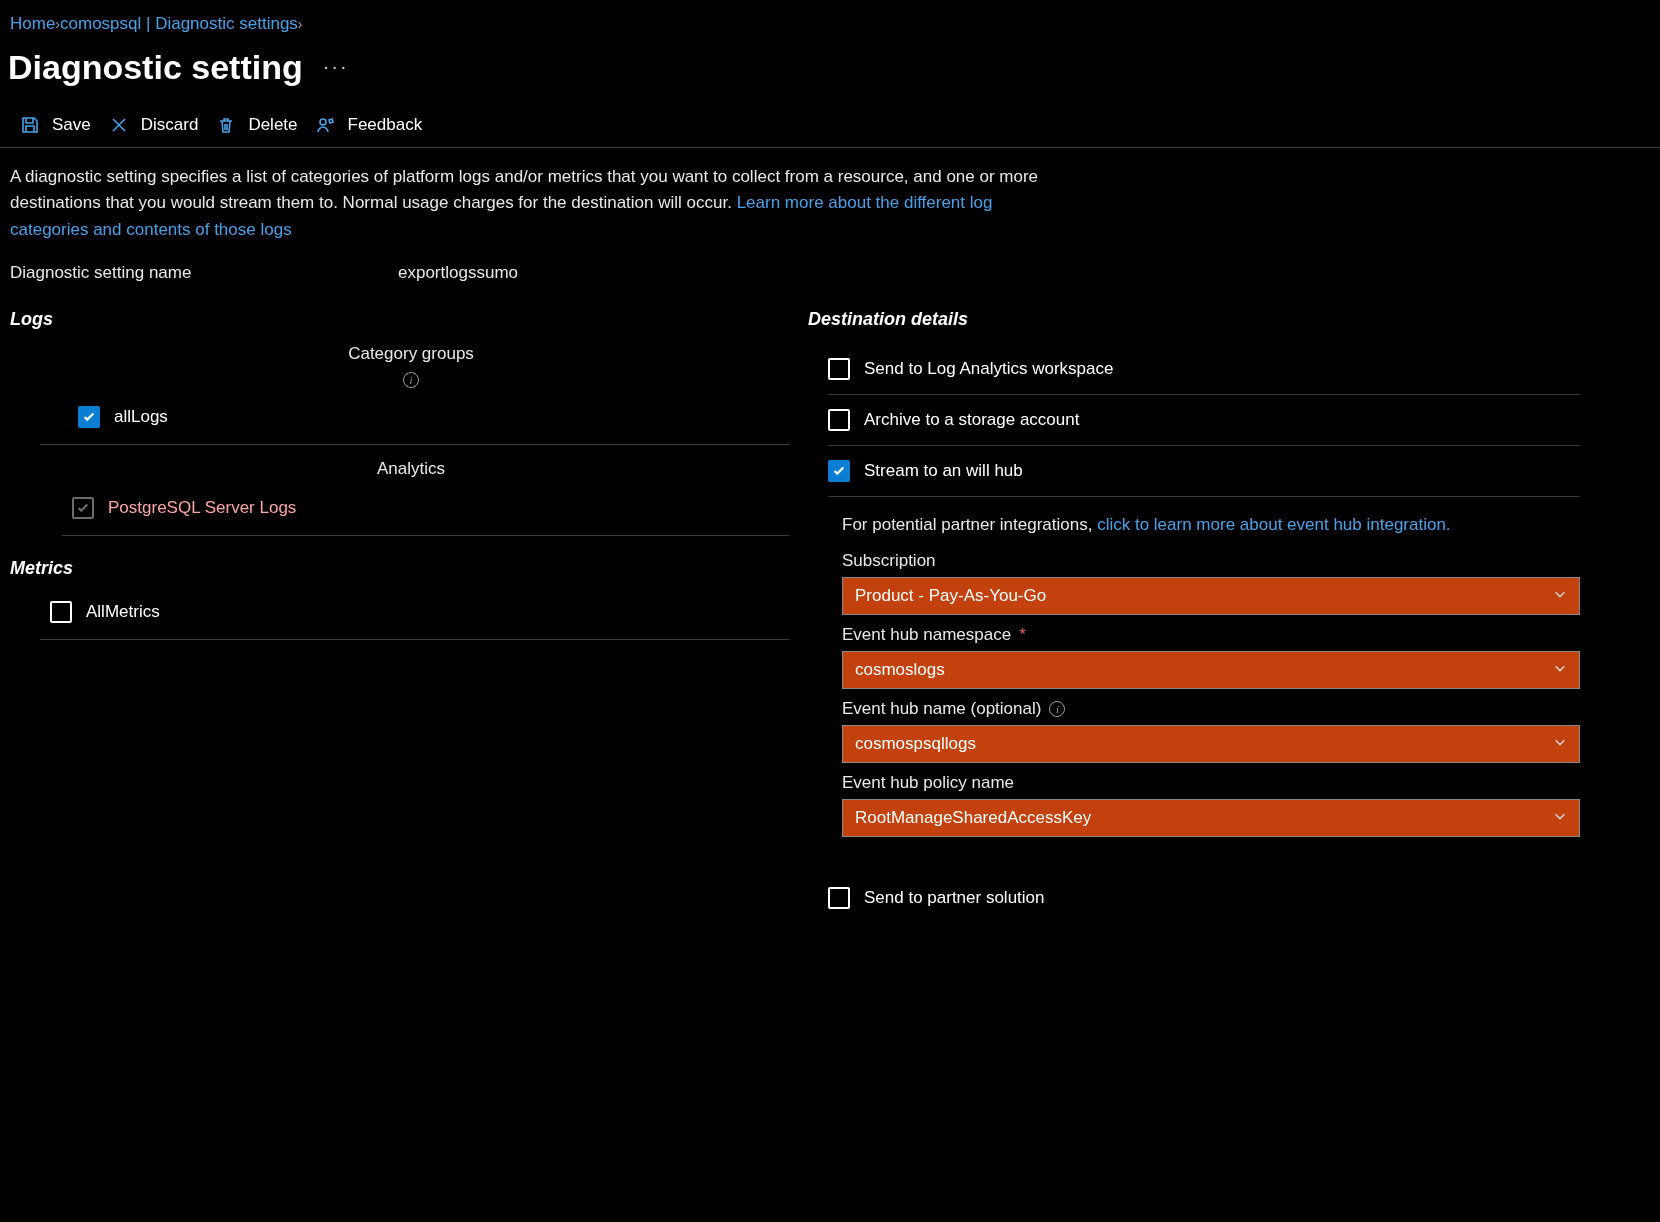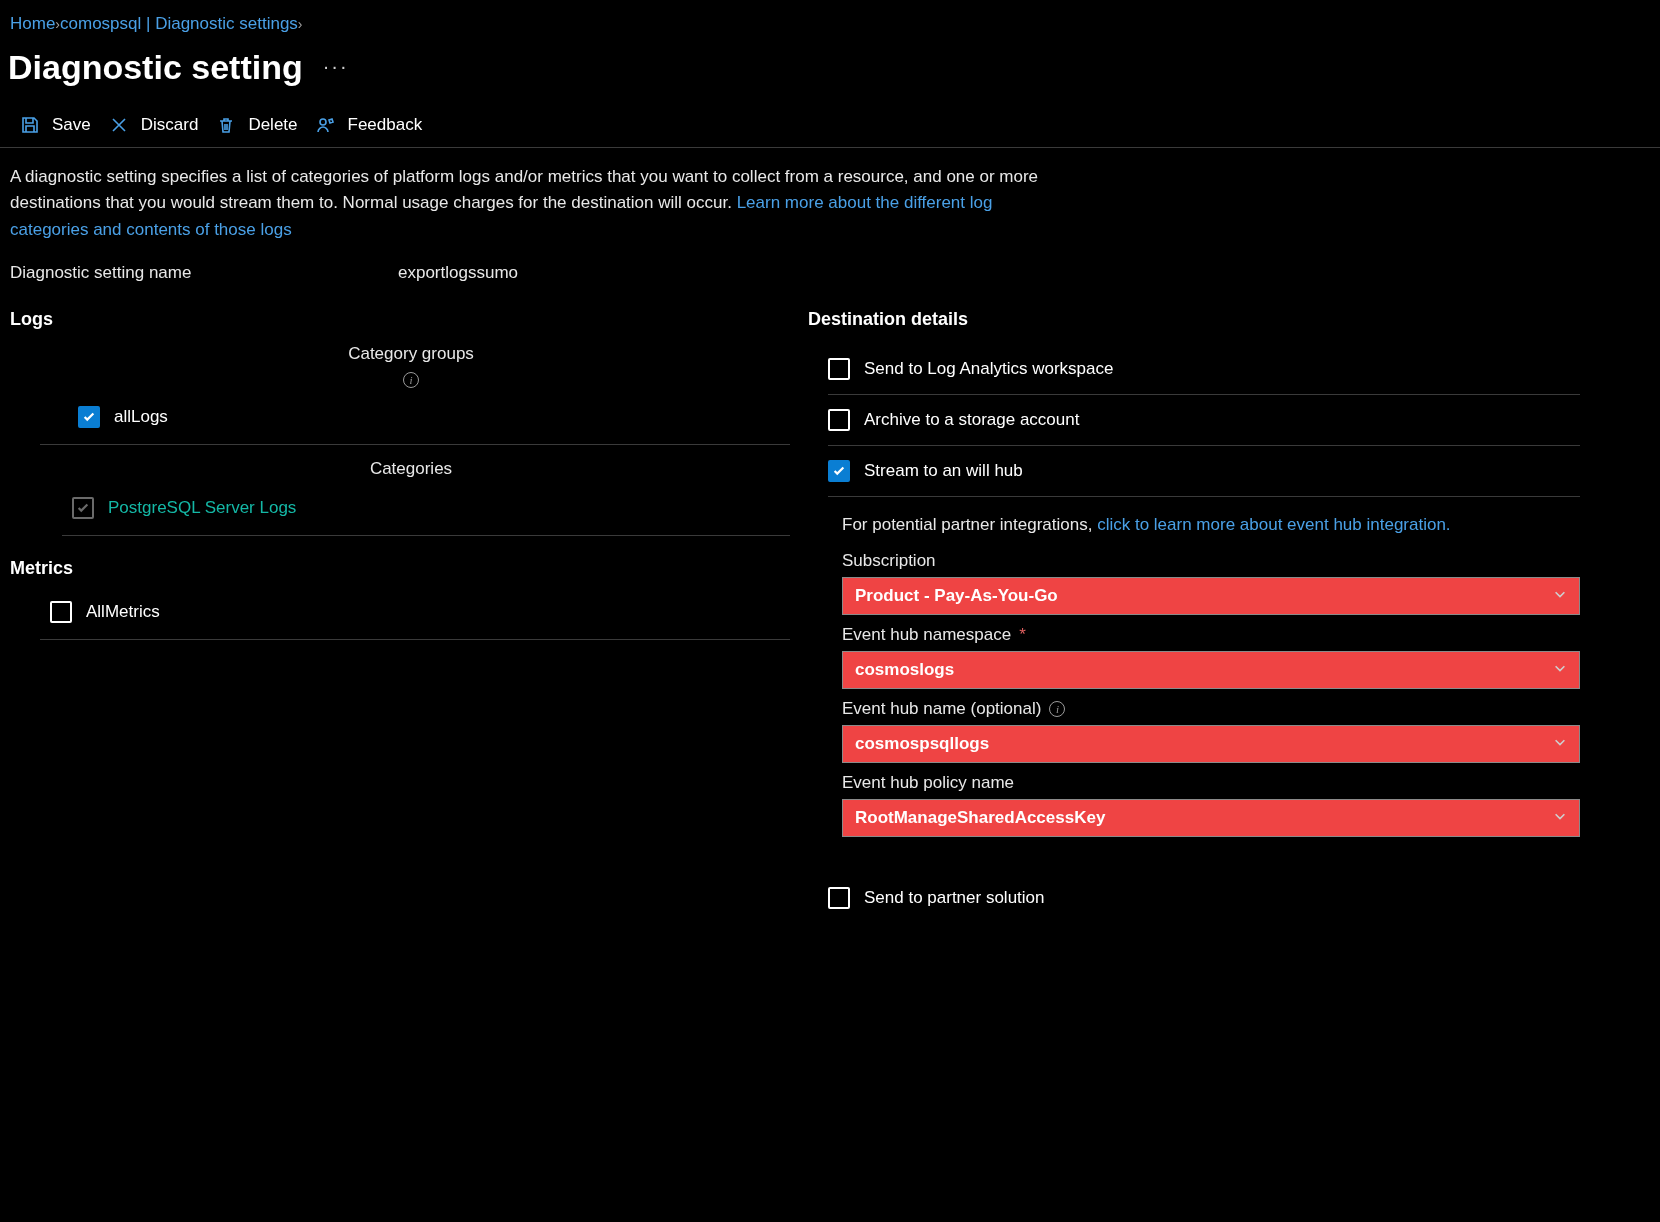--- a/index.html
+++ b/index.html
@@ -75,21 +75,21 @@
 
   
   .cols {
     display: flex;
     padding: 10px 10px 0 10px;
     gap: 18px;
   }
   .left-col { width: 780px; }
   .right-col { flex: 1; padding-right: 70px; }
 
-  .sec-title { font-weight: 600; font-size: 18px; margin: 6px 0 14px 0; }
+  .sec-title { font-weight: 600; font-size: 18px; margin: 6px 0 14px 0; font-style: italic; }
 
   .sub-label {
     display: flex; align-items: center; gap: 8px;
     font-size: 17px; color: #e8e8e8;
     margin: 0 0 10px 22px;
     flex-direction: column;
   }
   .info-icon {
     width: 16px; height: 16px; border: 1px solid #9a9a9a; border-radius: 50%;
     display: inline-flex; align-items: center; justify-content: center;
@@ -98,21 +98,21 @@
 
   .check-row {
     display: flex; align-items: center; gap: 14px;
     font-size: 17px; color: #ffffff;
     padding: 8px 0;
   }
   .check-row.ind1 { margin-left: 68px; }
   .check-row.ind1b { margin-left: 62px; }
   .check-row.ind0 { margin-left: 40px; }
   .check-row.dest { margin-left: 20px; padding: 14px 0; }
-  .check-row.disabled { color: #14b8a6; }
+  .check-row.disabled { color: #fca5a5; }
 
   .chk {
     width: 22px; height: 22px; border: 2px solid #ffffff; border-radius: 2px;
     display: inline-flex; align-items: center; justify-content: center;
     background: transparent;
   }
   .chk.checked { background: #0a7ed3; border-color: #0a7ed3; }
   .chk.disabled { border-color: #6a6a6a; }
   .chk svg { stroke: #ffffff; stroke-width: 2.5; fill: none; }
   .chk.disabled svg { stroke: #6a6a6a; }
@@ -132,28 +132,27 @@
 
   .field { margin: 10px 0 0 34px; }
   .field-label {
     font-size: 17px; color: #e8e8e8; display: flex; align-items: center; gap: 8px;
     margin-bottom: 6px;
   }
   .req { color: #e06060; }
   .select {
     width: 100%;
     border: 1px solid #8a8a8a;
-    background: #ef4444;
+    background: #c2410c;
     color: #fff;
     height: 38px;
     display: flex; align-items: center; justify-content: space-between;
     padding: 0 12px;
     font-size: 17px;
     cursor: pointer;
-    font-weight: bold;
   }
   .select .chev svg { stroke: #cfcfcf; fill: none; stroke-width: 1.8; }
 
   .right-col .sec-title { margin-left: 0; }
 
 </style>
 </head>
 <body>
 
 <div class="breadcrumb">
@@ -227,21 +226,21 @@
       <span class="chk checked">
         <svg viewBox="0 0 16 16" width="14" height="14">
             <path d="M3 8l3 3 7-7"></path>
           </svg>
       </span>
       <span>allLogs</span>
     </div>
     <hr class="hr full-left">
 
     <div class="sub-label" style="margin-left:22px; margin-top:6px;">
-      <span>Categories</span>
+      <span>Analytics</span>
     </div>
 
     <div class="check-row ind1b disabled">
       <span class="chk disabled">
         <svg viewBox="0 0 16 16" width="14" height="14">
             <path d="M3 8l3 3 7-7"></path>
           </svg>
       </span>
       <span>PostgreSQL Server Logs</span>
     </div>

